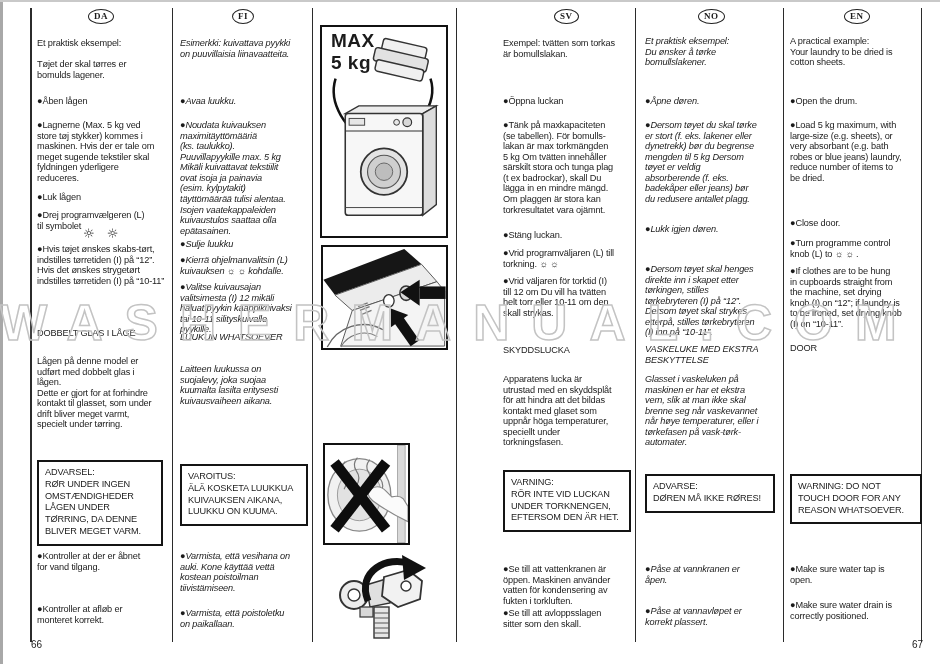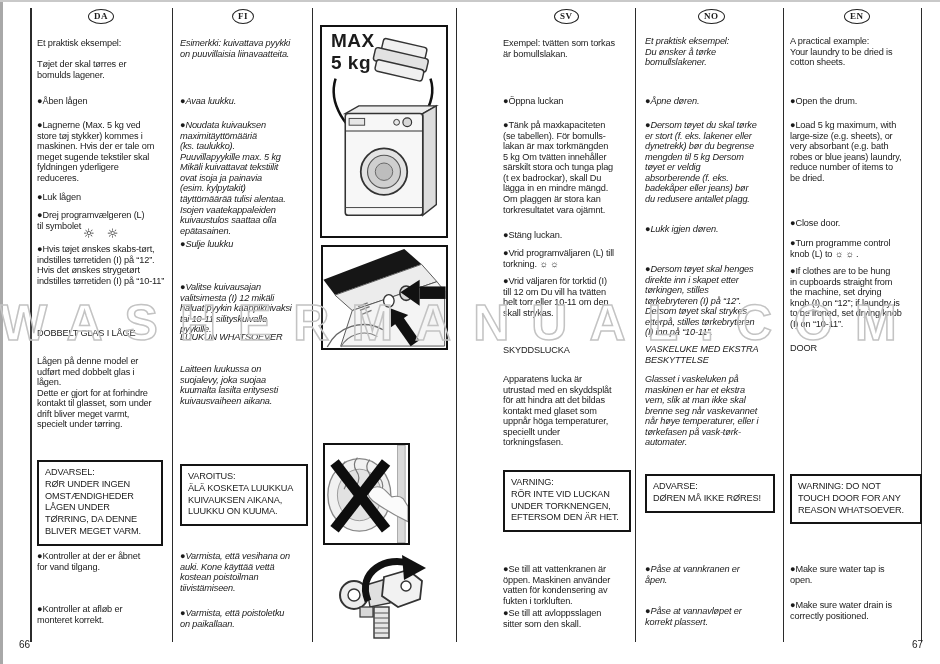--- a/index.html
+++ b/index.html
@@ -116,20 +116,22 @@
 (ks. taulukko).
 Puuvillapyykille max. 5 kg
 Mikäli kuivattavat tekstiilit
 ovat isoja ja painavia
 (esim. kylpytakit)
 täyttömäärää tulisi alentaa.
 Isojen vaatekappaleiden
 kuivaustulos saattaa olla
 epätasainen.</div>
     <div class="item" style="top:231px">●Sulje luukku</div>
+    <div class="item" style="top:247px">●Kierrä ohjelmanvalitsin (L)
+kuivauksen  ☼ ☼  kohdalle.</div>
     <div class="item" style="top:274px">●Valitse kuivausajan
 valitsimesta (I) 12 mikäli
 haluat pyykin kaappikuivaksi
 tai 10-11 silityskuivalle
 pyykille.</div>
     <div class="item heading" style="top:324px">LUUKUN WHATSOEVER</div>
     <div class="item" style="top:356px">Laitteen luukussa on
 suojalevy, joka suojaa
 kuumalta lasilta eritysesti
 kuivausvaiheen aikana.</div>
@@ -340,16 +342,16 @@
 TOUCH  DOOR FOR ANY
 REASON WHATSOEVER.</div>
     <div class="item" style="top:556px">●Make sure water tap is
 open.</div>
     <div class="item" style="top:592px">●Make sure water drain is
 correctly positioned.</div>
   </div>
 
   <div class="watermark">WASHERMANUAL.COM</div>
 
-  <div class="pagenum" style="left:10px; top:639px;padding-left:9px;">66</div>
+  <div class="pagenum" style="left:22px; top:639px;padding-left:9px;">66</div>
   <div class="pagenum" style="left:912px; top:639px;">67</div>
 
 </div>
 
 </body></html>

